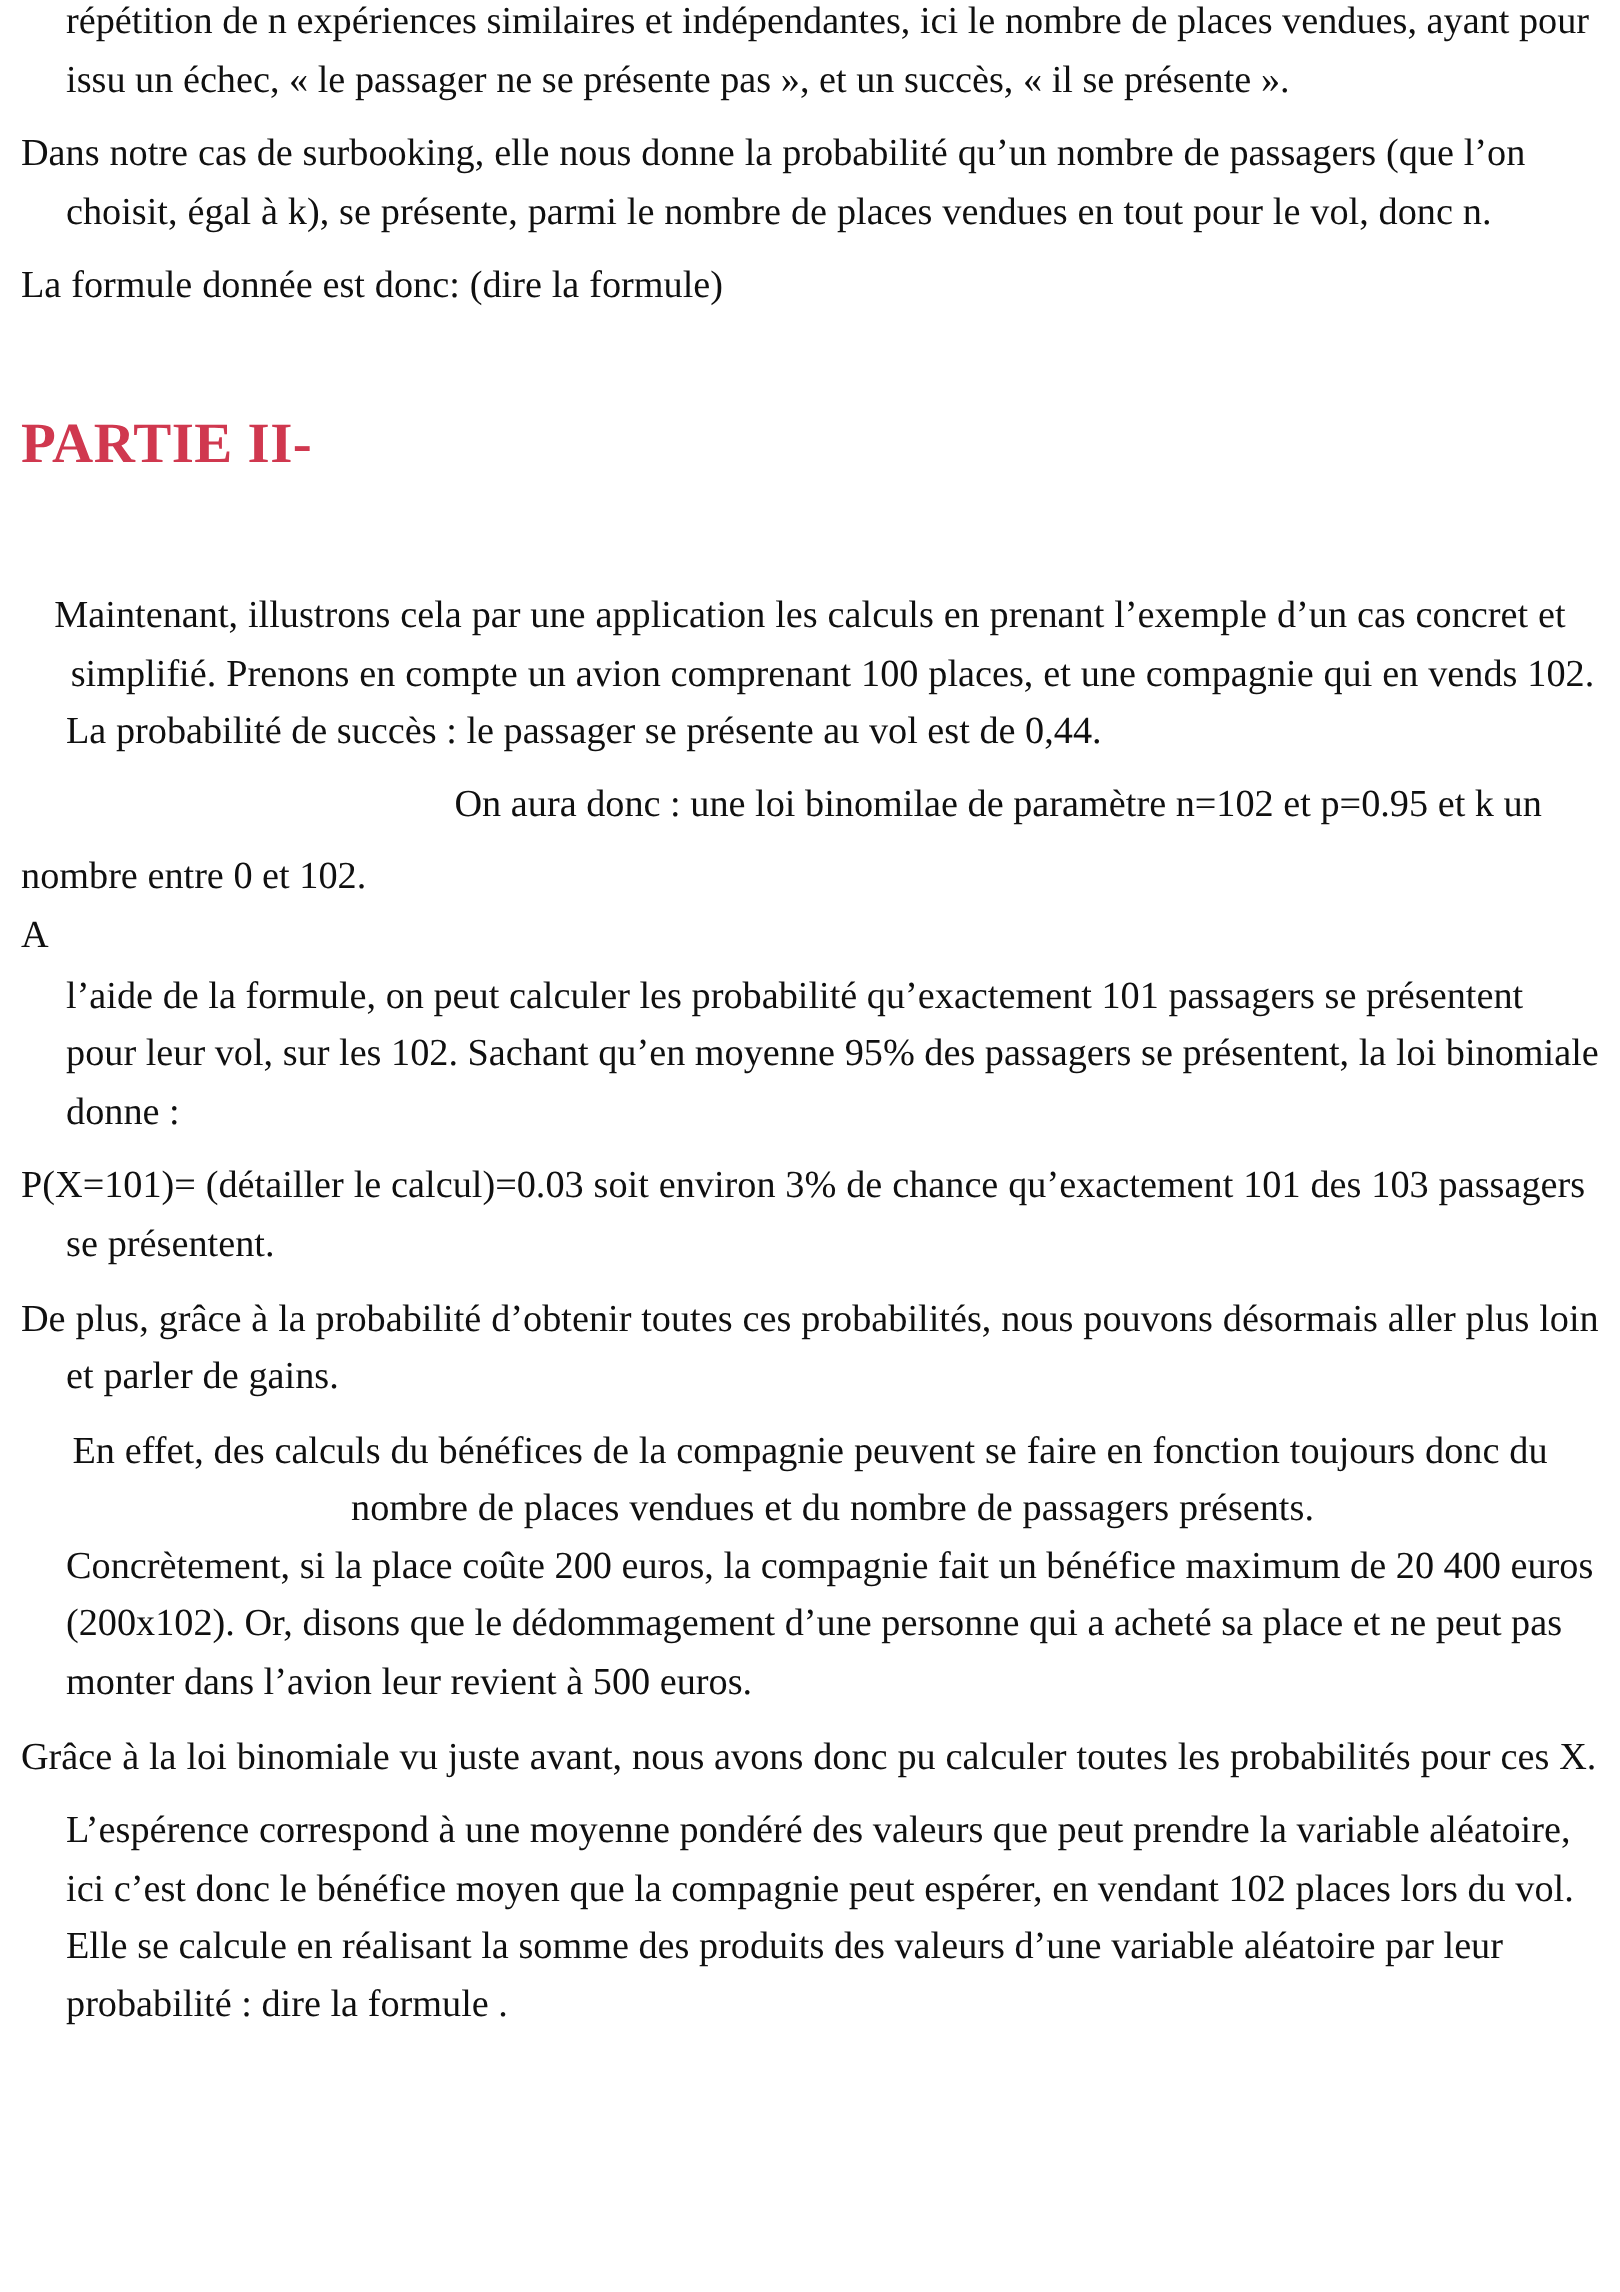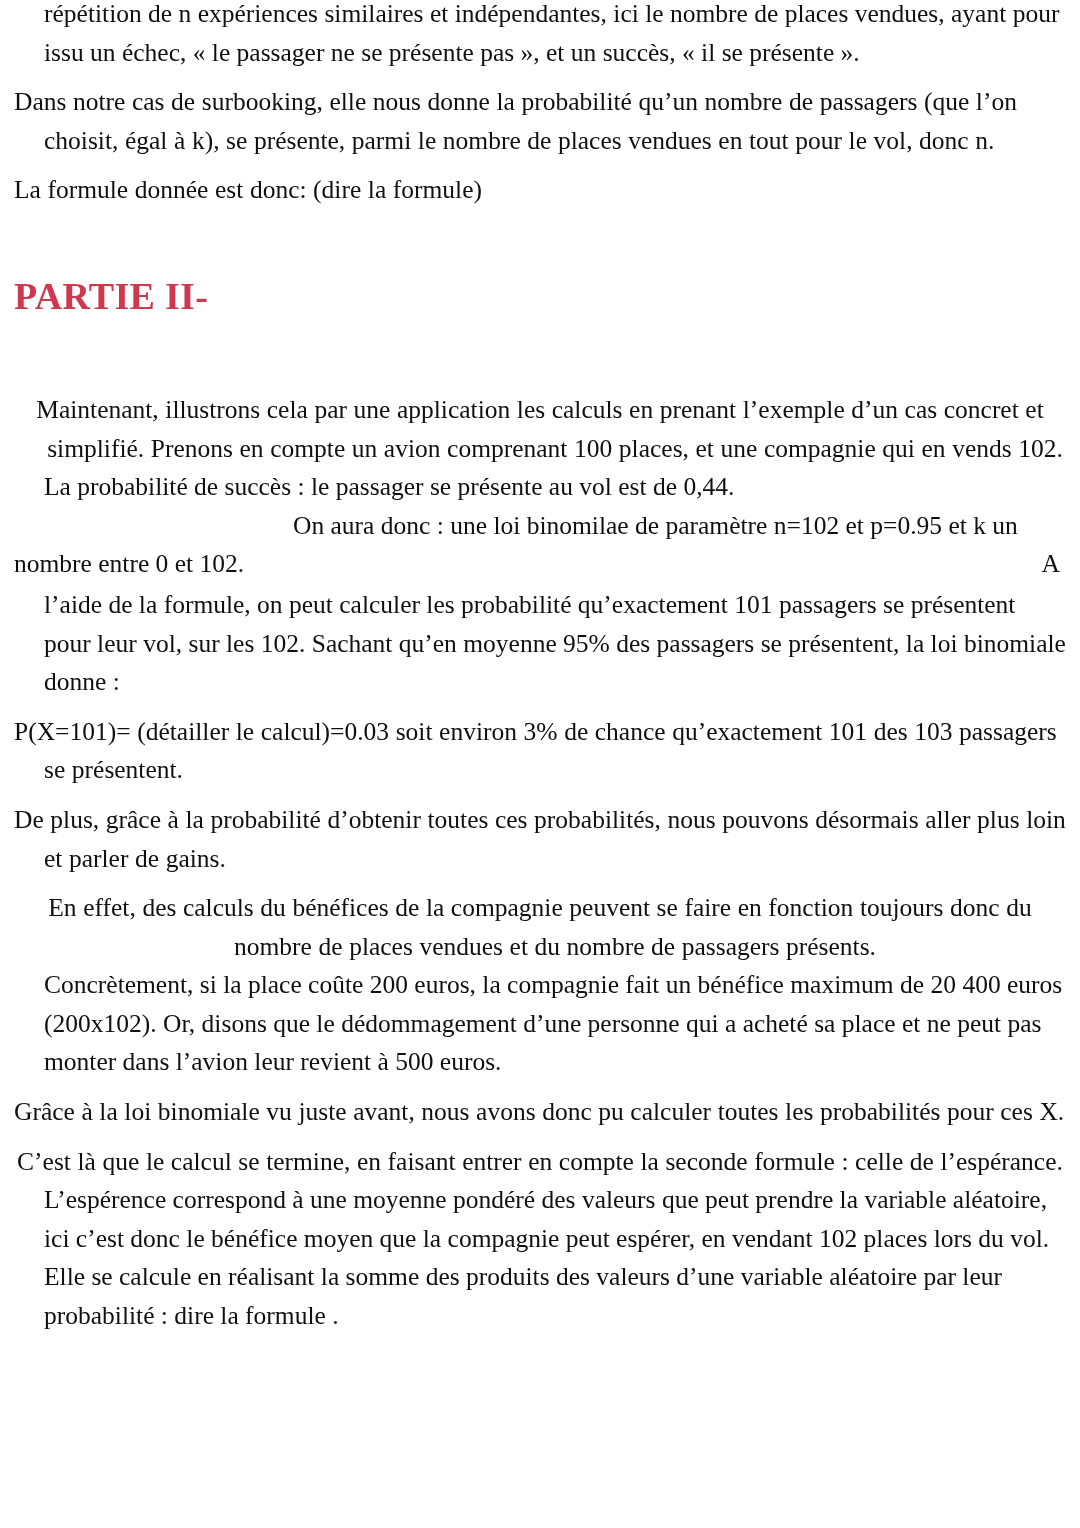--- a/index.html
+++ b/index.html
@@ -46,35 +46,36 @@
     padding-left: 44px;
     padding-right: 14px;
     text-indent: 0;
   }
   .cont.tight { margin-bottom: 0; }
 
   
   .deep-indent {
     font-size: 25.5px;
     line-height: 38.6px;
-    margin: 0;
+    margin: 10px;
     padding-left: 293px;
     padding-right: 14px;
     text-indent: 0;
   }
   
   .split-line {
     font-size: 25.5px;
     line-height: 38.6px;
     margin: 0 0 2px 0;
     padding-left: 14px;
     padding-right: 14px;
     display: flex;
     justify-content: space-between;
     align-items: baseline;
+    flex-direction: column;
   }
   .split-line .right-frag {
     padding-right: 6px;
   }
 
   .heading-partie {
     font-size: 38px;
     line-height: 46px;
     font-weight: bold;
     margin: 0;
@@ -126,17 +127,16 @@
 
   <p class="para">De plus, grâce à la probabilité d’obtenir toutes ces probabilités, nous pouvons désormais aller plus loin et parler de gains.</p>
 
   <p class="para tight">En effet, des calculs du bénéfices de la compagnie peuvent se faire en fonction toujours donc du nombre de places vendues et du nombre de passagers présents.</p>
 
   <p class="cont">Concrètement, si la place coûte 200 euros, la compagnie fait un bénéfice maximum de 20 400 euros (200x102). Or, disons que le dédommagement d’une personne qui a acheté sa place et ne peut pas monter dans l’avion leur revient à 500 euros.</p>
 
 
   <p class="para">Grâce à la loi binomiale vu juste avant, nous avons donc pu calculer toutes les probabilités pour ces X.</p>
 
-  <p class="para tight">C’est là que le calcul se termine, en faisant entrer en compte la seconde formule : celle de l’espérance.</p>
 
   <p class="cont">L’espérence correspond à une moyenne pondéré des valeurs que peut prendre la variable aléatoire, ici c’est donc le bénéfice moyen que la compagnie peut espérer, en vendant 102 places lors du vol. Elle se calcule en réalisant la somme des produits des valeurs d’une variable aléatoire par leur probabilité : dire la formule .</p>
 
 </div>
 
 </body></html>

